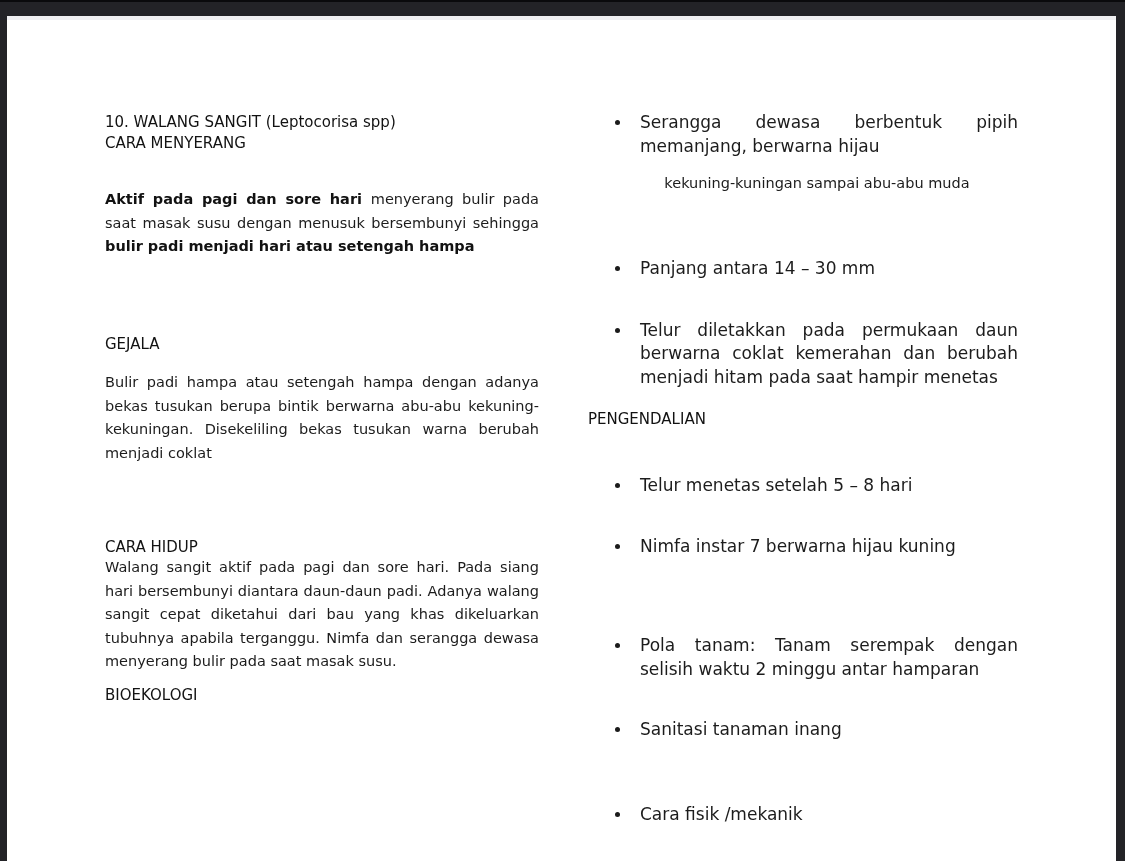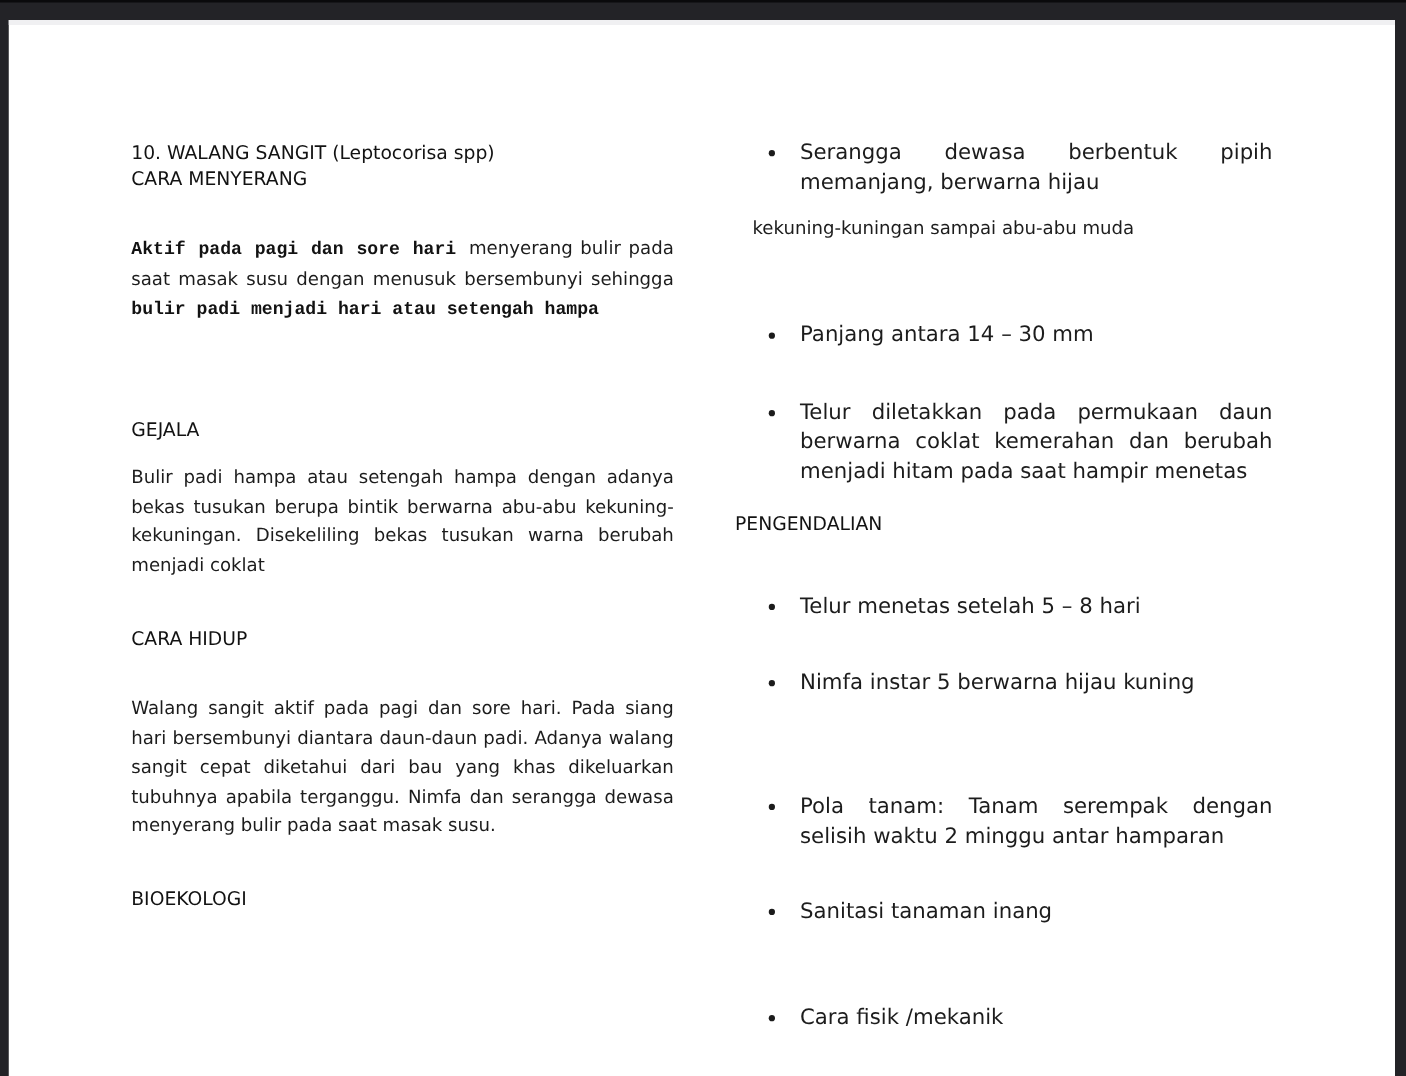--- a/index.html
+++ b/index.html
@@ -30,31 +30,31 @@
   .lc { position: absolute; left: 105px; width: 434px; }
   .rc { position: absolute; left: 588px; width: 430px; }
   .hd {
     font-size: 15px; font-weight: normal; color: #121212;
     line-height: 23.5px; white-space: nowrap;
   }
   .para {
     font-size: 14.5px; line-height: 23.5px; text-align: justify;
     color: #1c1c1c;
   }
-  .para .b { font-weight: bold; color: #121212; font-family: Liberation Mono, monospace; }
+  .para .b { font-weight: bold; color: #121212; }
   .bullet-item {
     padding-left: 52px; box-sizing: border-box; position: relative;
     font-size: 17px; line-height: 23.5px; text-align: justify;
   }
   .bullet-item .dot {
     position: absolute; left: 27px; top: 9px;
     width: 5px; height: 5px; border-radius: 50%; background: #1b1b1b;
   }
   .cont-line {
-    margin-left: 14px; font-size: 14.5px; line-height: 23.5px;
+    margin-left: 14px; font-size: 14.5px; line-height: 23.5px; text-align: center;
   }
 </style>
 </head>
 <body>
 
 <div class="top-bar"></div>
 <div class="left-strip"></div>
 <div class="right-strip"></div>
 <div class="page-gap-line"></div>
 
@@ -63,25 +63,25 @@
 <div class="lc hd" style="top:132px">CARA MENYERANG</div>
 
 <div class="lc para" style="top:188px">
   <span class="b">Aktif pada pagi dan sore hari </span><span>menyerang bulir pada saat masak susu dengan menusuk bersembunyi sehingga </span><span class="b">bulir padi menjadi hari atau setengah hampa</span>
 </div>
 
 <div class="lc hd" style="top:333px">GEJALA</div>
 
 <div class="lc para" style="top:371px">Bulir padi hampa atau setengah hampa dengan adanya bekas tusukan berupa bintik berwarna abu-abu kekuning-kekuningan. Disekeliling bekas tusukan warna berubah menjadi coklat</div>
 
-<div class="lc hd" style="top:500px">CARA HIDUP</div>
+<div class="lc hd" style="top:536px">CARA HIDUP</div>
 
 <div class="lc para" style="top:556px">Walang sangit aktif pada pagi dan sore hari. Pada siang hari bersembunyi diantara daun-daun padi. Adanya walang sangit cepat diketahui dari bau yang khas dikeluarkan tubuhnya apabila terganggu. Nimfa dan serangga dewasa menyerang bulir pada saat masak susu.</div>
 
-<div class="lc hd" style="top:708px">BIOEKOLOGI</div>
+<div class="lc hd" style="top:684px">BIOEKOLOGI</div>
 
 <div class="rc bullet-item" style="top:111px">
   <span class="dot"></span>
   <span>Serangga dewasa berbentuk pipih memanjang, berwarna hijau</span>
 </div>
 
 <div class="rc cont-line" style="top:172px">kekuning-kuningan sampai abu-abu muda</div>
 
 <div class="rc bullet-item" style="top:210px">
   <span class="dot"></span>
@@ -93,21 +93,21 @@
   <span>Telur diletakkan pada permukaan daun berwarna coklat kemerahan dan berubah menjadi hitam pada saat hampir menetas</span>
 </div>
 
 <div class="rc bullet-item" style="top:333px">
   <span class="dot"></span>
   <span>Telur menetas setelah 5 – 8 hari</span>
 </div>
 
 <div class="rc bullet-item" style="top:370px">
   <span class="dot"></span>
-  <span>Nimfa instar 5 berwarna hijau kuning</span>
+  <span>Nimfa instar 7 berwarna hijau kuning</span>
 </div>
 
 <div class="rc hd" style="top:408px">PENGENDALIAN</div>
 
 <div class="rc bullet-item" style="top:446px">
   <span class="dot"></span>
   <span>Pola tanam: Tanam serempak dengan selisih waktu 2 minggu antar hamparan</span>
 </div>
 
 <div class="rc bullet-item" style="top:483px">

